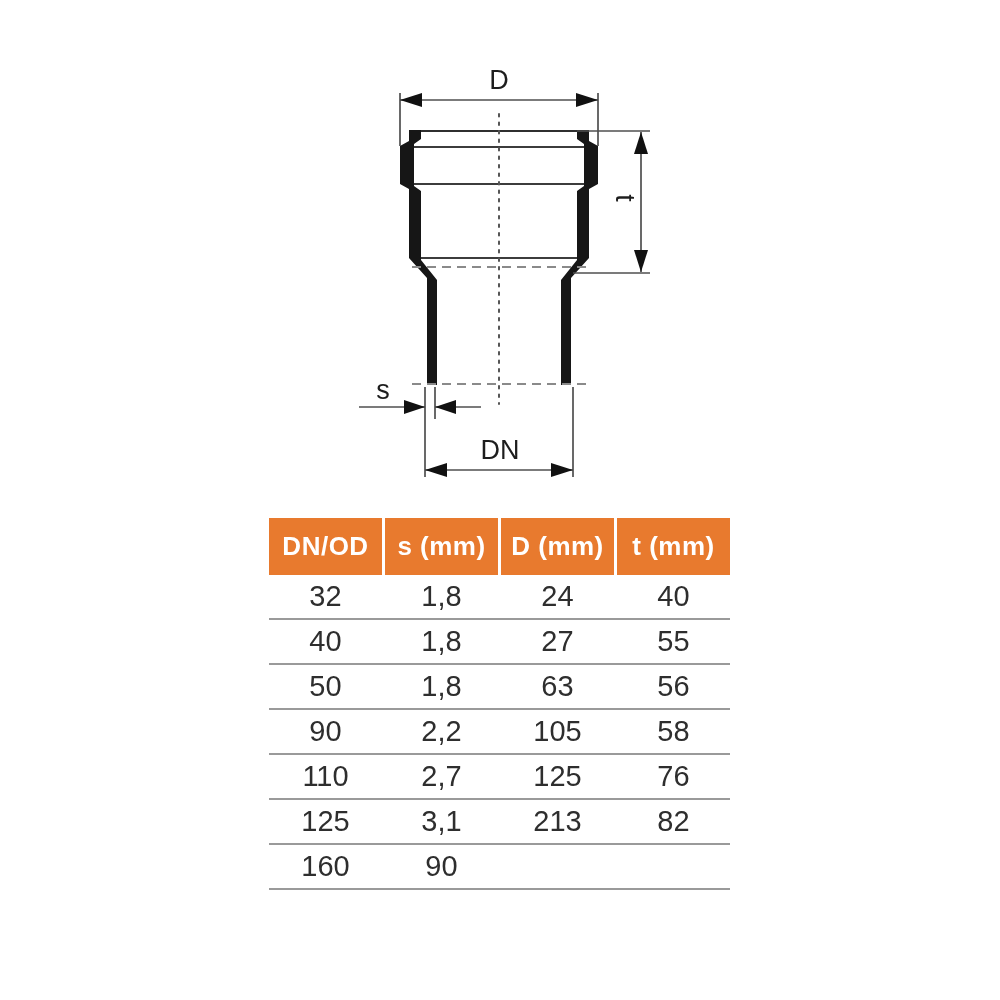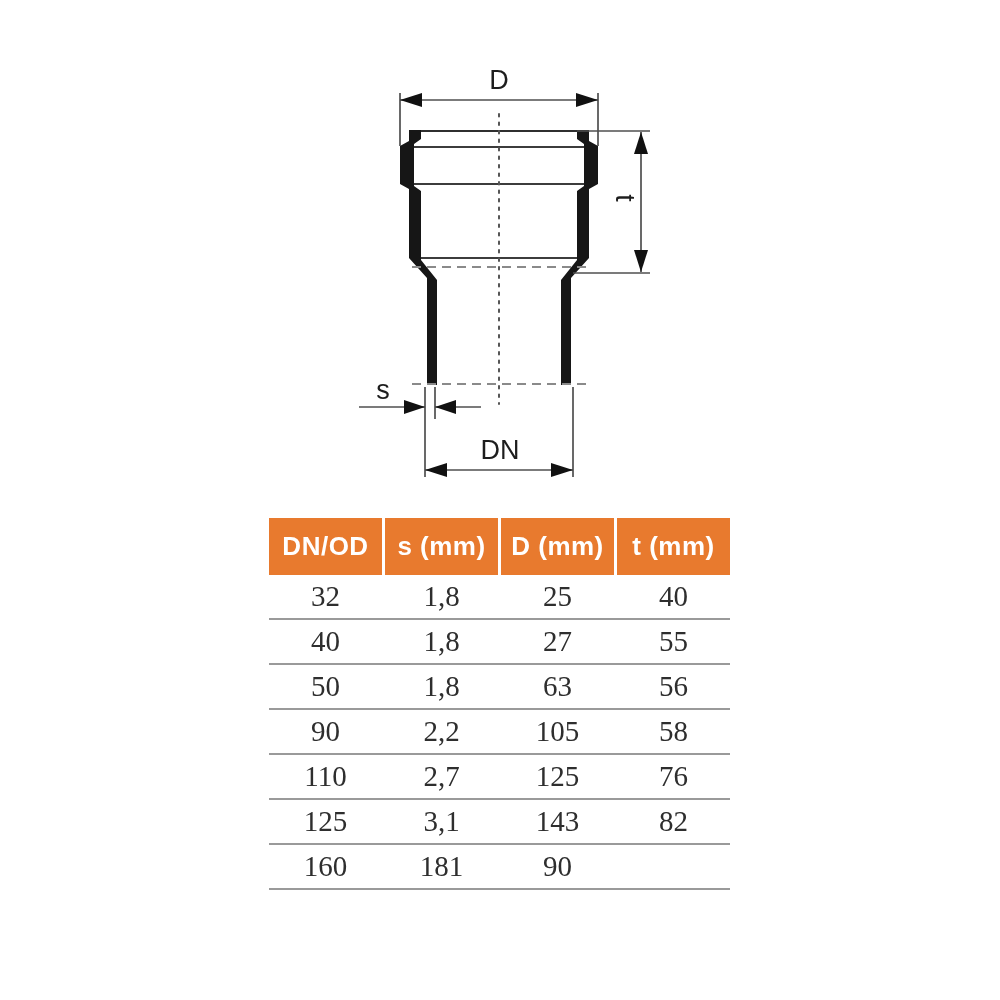--- a/index.html
+++ b/index.html
@@ -44,21 +44,20 @@
     color: var(--header_text, #ffffff);
     font-weight: bold;
     font-size: 26px;
     display: flex;
     align-items: center;
     justify-content: center;
     letter-spacing: 0.5px;
   }
   .data-row {
     border-bottom: 2px solid var(--row_line_gray, #9a9a9a);
-    font-family: Liberation Serif, serif;
   }
   .data-cell {
     height: 43px;
     display: flex;
     align-items: center;
     justify-content: center;
     font-size: 29px;
     color: var(--text_dark, #2e2e2e);
   }
 </style>
@@ -123,21 +122,21 @@
     <div class="thead-row">
       <div class="thead-cell">DN/OD</div>
       <div class="thead-cell">s (mm)</div>
       <div class="thead-cell">D (mm)</div>
       <div class="thead-cell">t (mm)</div>
     </div>
 
     <div class="data-row">
       <div class="data-cell">32</div>
       <div class="data-cell">1,8</div>
-      <div class="data-cell">25</div>
+      <div class="data-cell">24</div>
       <div class="data-cell">40</div>
     </div>
     <div class="data-row">
       <div class="data-cell">40</div>
       <div class="data-cell">1,8</div>
       <div class="data-cell">27</div>
       <div class="data-cell">55</div>
     </div>
     <div class="data-row">
       <div class="data-cell">50</div>
@@ -153,23 +152,22 @@
     </div>
     <div class="data-row">
       <div class="data-cell">110</div>
       <div class="data-cell">2,7</div>
       <div class="data-cell">125</div>
       <div class="data-cell">76</div>
     </div>
     <div class="data-row">
       <div class="data-cell">125</div>
       <div class="data-cell">3,1</div>
-      <div class="data-cell">143</div>
+      <div class="data-cell">213</div>
       <div class="data-cell">82</div>
     </div>
     <div class="data-row">
       <div class="data-cell">160</div>
-      <div class="data-cell">181</div>
       <div class="data-cell">90</div>
     </div>
   </div>
 
 </div>
 
 </body></html>

